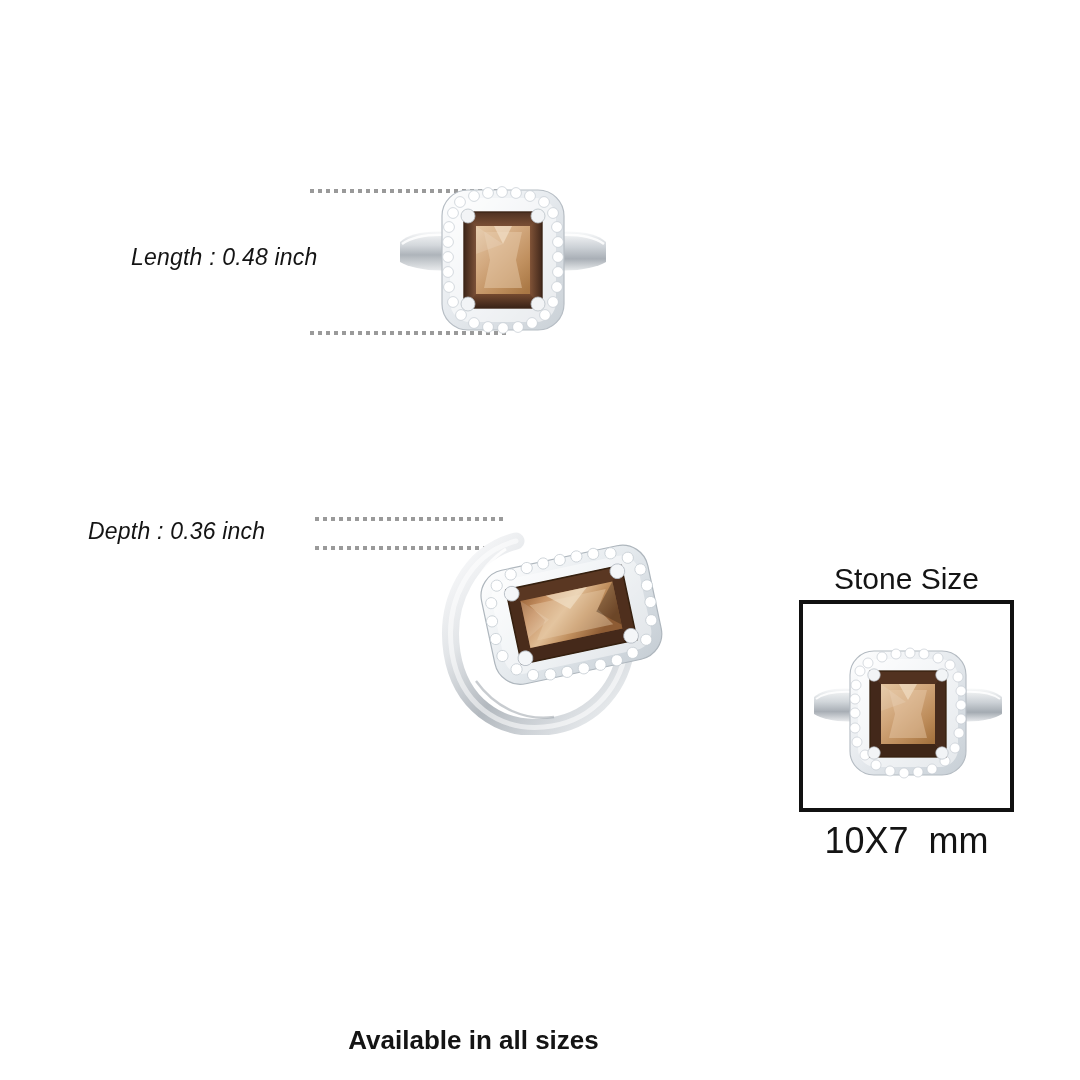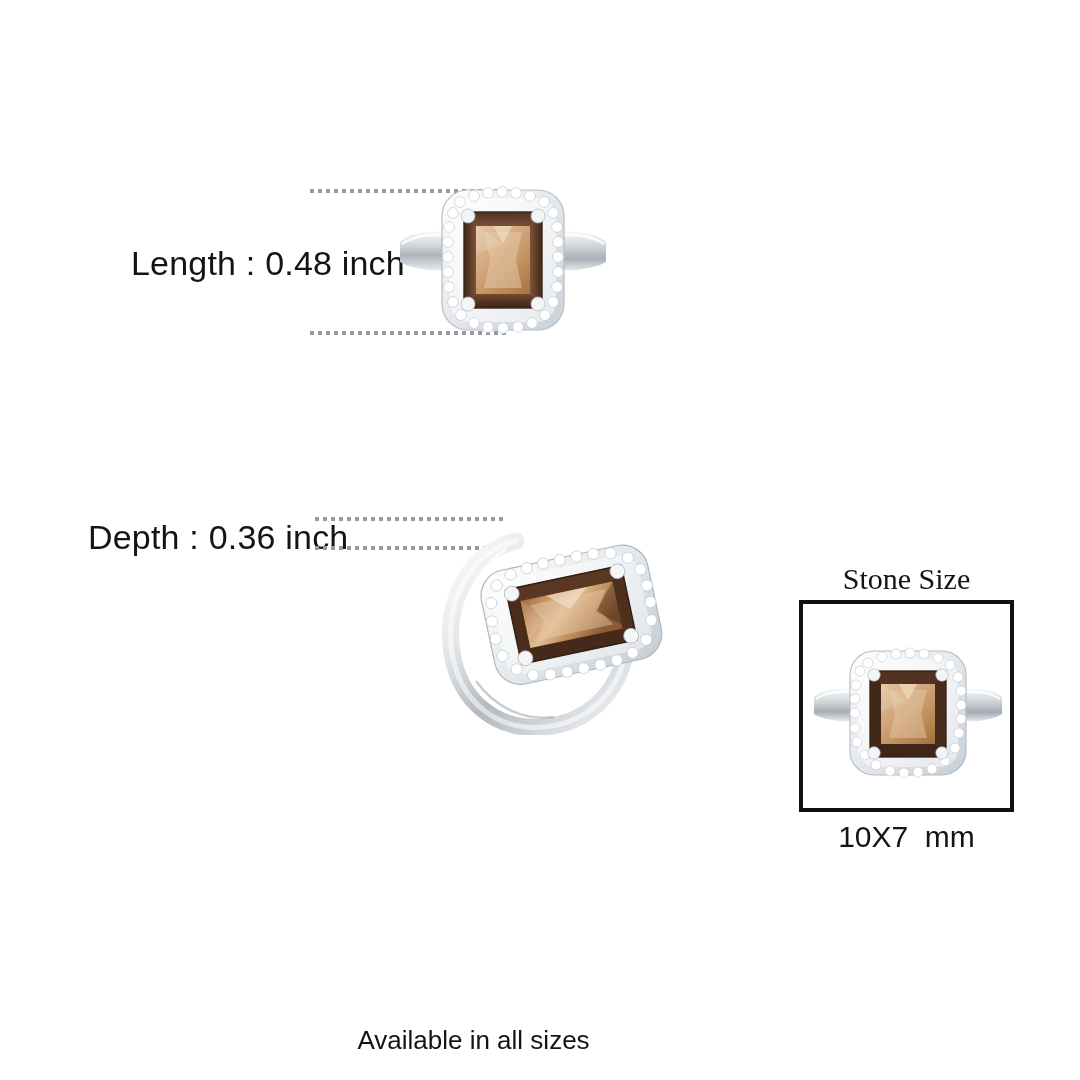--- a/index.html
+++ b/index.html
@@ -19,25 +19,26 @@
     position: absolute;
     inset: 0;
     width: 1080px;
     height: 1080px;
   }
 
   
   .dim-label {
     position: absolute;
     font-family: "Liberation Sans", sans-serif;
-    font-size: 34px;
+    font-size: 23px;
     font-weight: 400;
     color: #141414;
     white-space: pre;
     letter-spacing: 0.2px;
+    font-style: italic;
   }
   #length-label { left: 131px; top: 244px; }
   #depth-label  { left: 88px;  top: 518px; }
 
   
   .leader {
     position: absolute;
     height: 4px;
     background-image: linear-gradient(to right, #9a9a9a 0 4px, rgba(0,0,0,0) 4px 8px);
     background-size: 8px 4px;
@@ -70,43 +71,42 @@
   #stone-size-title {
     position: absolute;
     left: 799px;
     top: 562px;
     width: 215px;
     text-align: center;
     font-size: 30px;
     font-weight: 400;
     color: #141414;
     white-space: pre;
-    font-family: Liberation Serif, serif;
   }
   #stone-size-value {
     position: absolute;
     left: 799px;
     top: 820px;
     width: 215px;
     text-align: center;
-    font-size: 30px;
+    font-size: 36px;
     font-weight: 400;
     color: #141414;
     white-space: pre;
   }
 
   
   #footer-note {
     position: absolute;
     left: 0;
     top: 1025px;
     width: 947px;
     text-align: center;
     font-size: 26px;
-    font-weight: 400;
+    font-weight: 700;
     color: #141414;
     white-space: pre;
   }
 </style>
 </head>
 <body>
 
 <div class="stage">
 
   <div id="length-leader-top" class="leader"></div>

